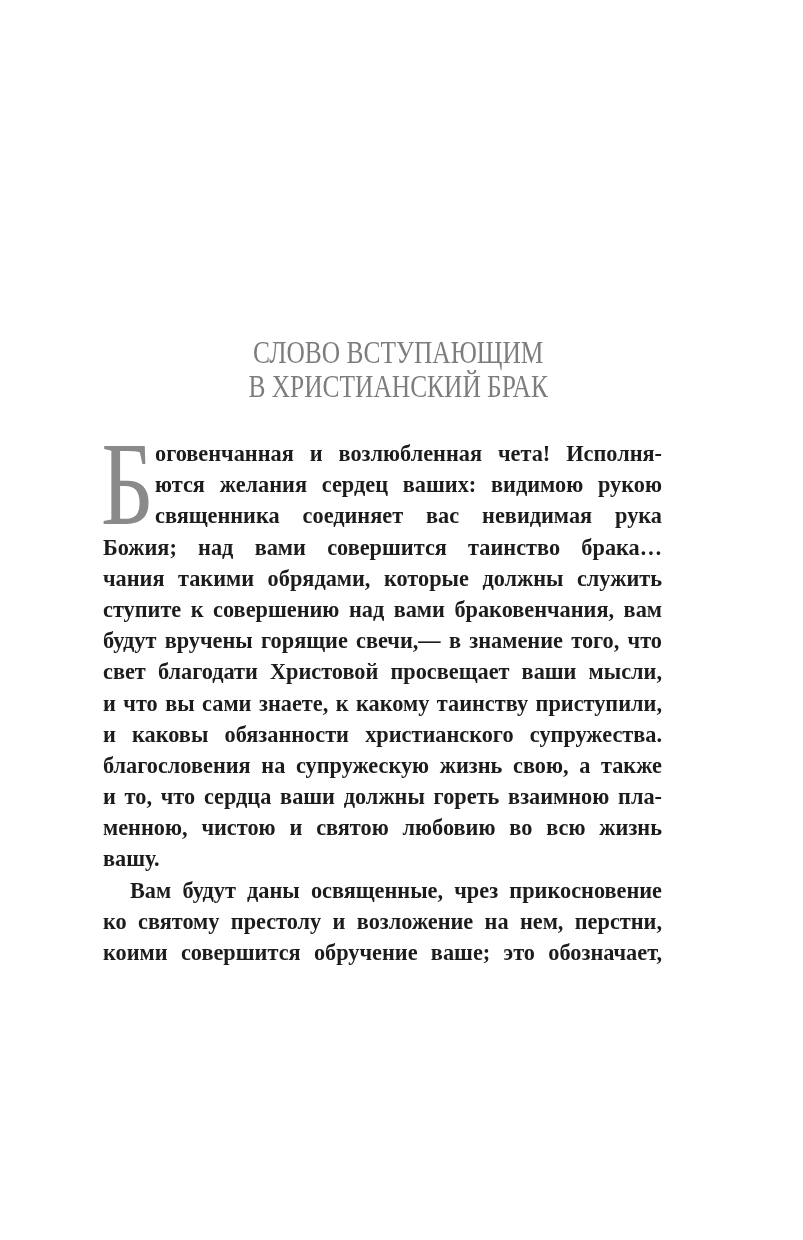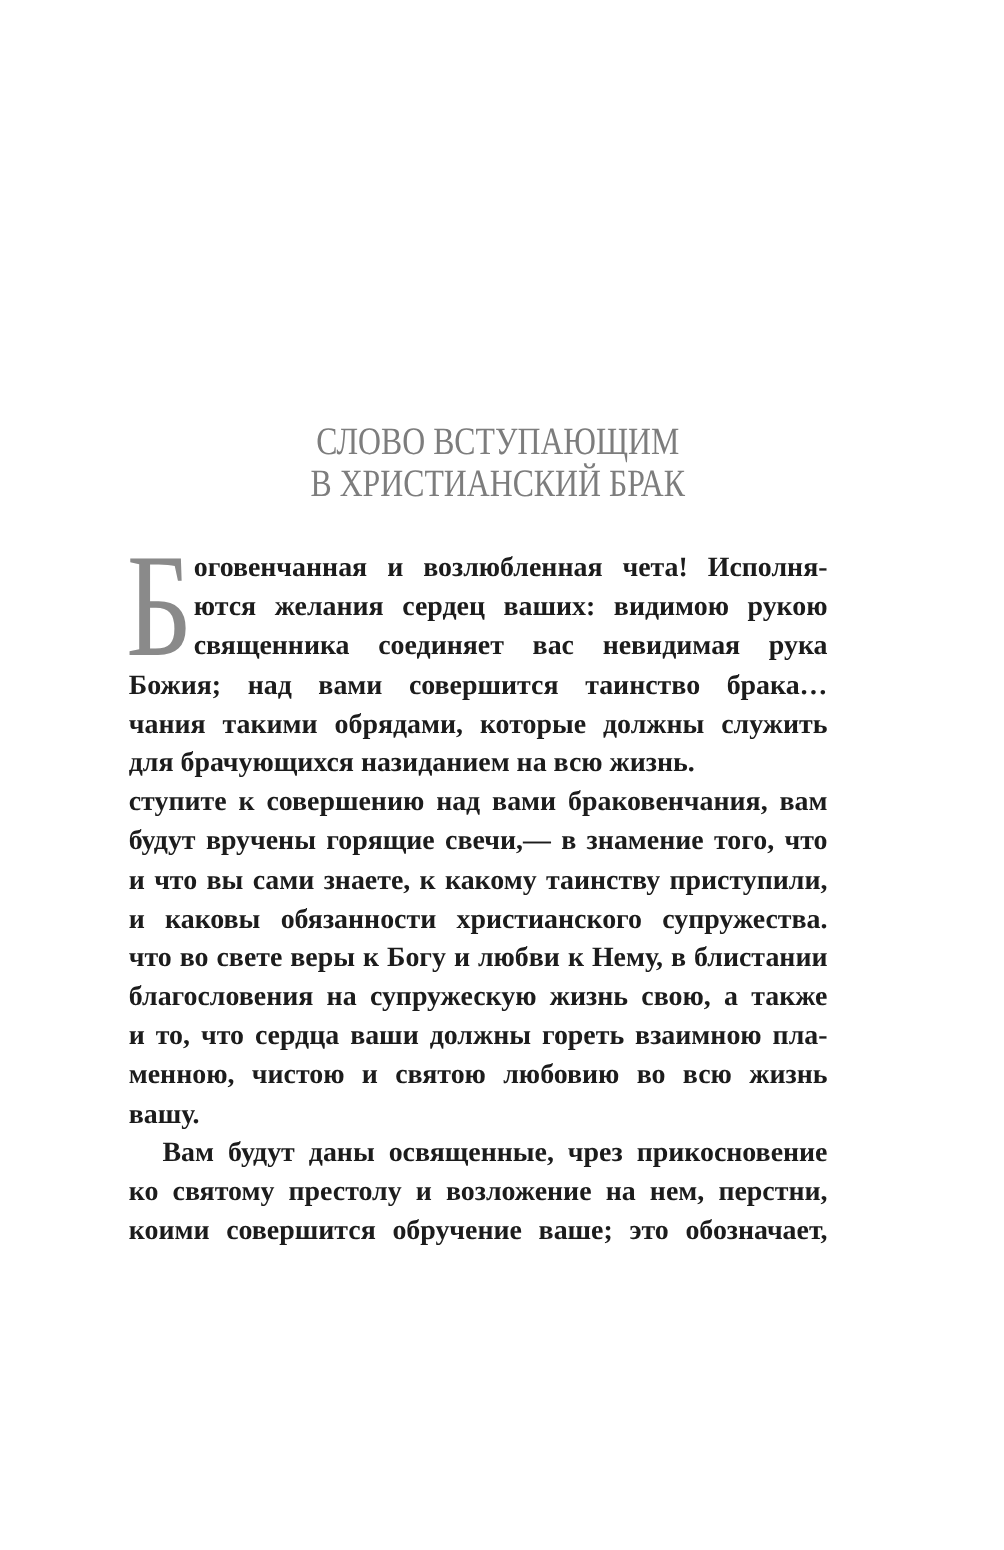--- a/index.html
+++ b/index.html
@@ -46,29 +46,28 @@
 
   <div class="body">
     <span class="dropcap">Б</span>
 
     <div>
       <span class="line dc">оговенчанная и возлюбленная чета! Исполня-</span>
       <span class="line dc">ются желания сердец ваших: видимою рукою</span>
       <span class="line dc">священника соединяет вас невидимая рука</span>
       <span class="line">Божия; над вами совершится таинство брака…</span>
       <span class="line">чания такими обрядами, которые должны служить</span>
-      <span class="line last">для брачующихся назиданием на всю жизнь.</span>
     </div>
 
     <div>
       <span class="line">ступите к совершению над вами браковенчания, вам</span>
       <span class="line">будут вручены горящие свечи,— в знамение того, что</span>
+      <span class="line">свет благодати Христовой просвещает ваши мысли,</span>
       <span class="line">и что вы сами знаете, к какому таинству приступили,</span>
       <span class="line">и каковы обязанности христианского супружества.</span>
-      <span class="line">что во свете веры к Богу и любви к Нему, в блистании</span>
       <span class="line">благословения на супружескую жизнь свою, а также</span>
       <span class="line">и то, что сердца ваши должны гореть взаимною пла-</span>
       <span class="line">менною, чистою и святою любовию во всю жизнь</span>
       <span class="line last">вашу.</span>
     </div>
 
     <div>
       <span class="line indent">Вам будут даны освященные, чрез прикосновение</span>
       <span class="line">ко святому престолу и возложение на нем, перстни,</span>
       <span class="line">коими совершится обручение ваше; это обозначает,</span>

